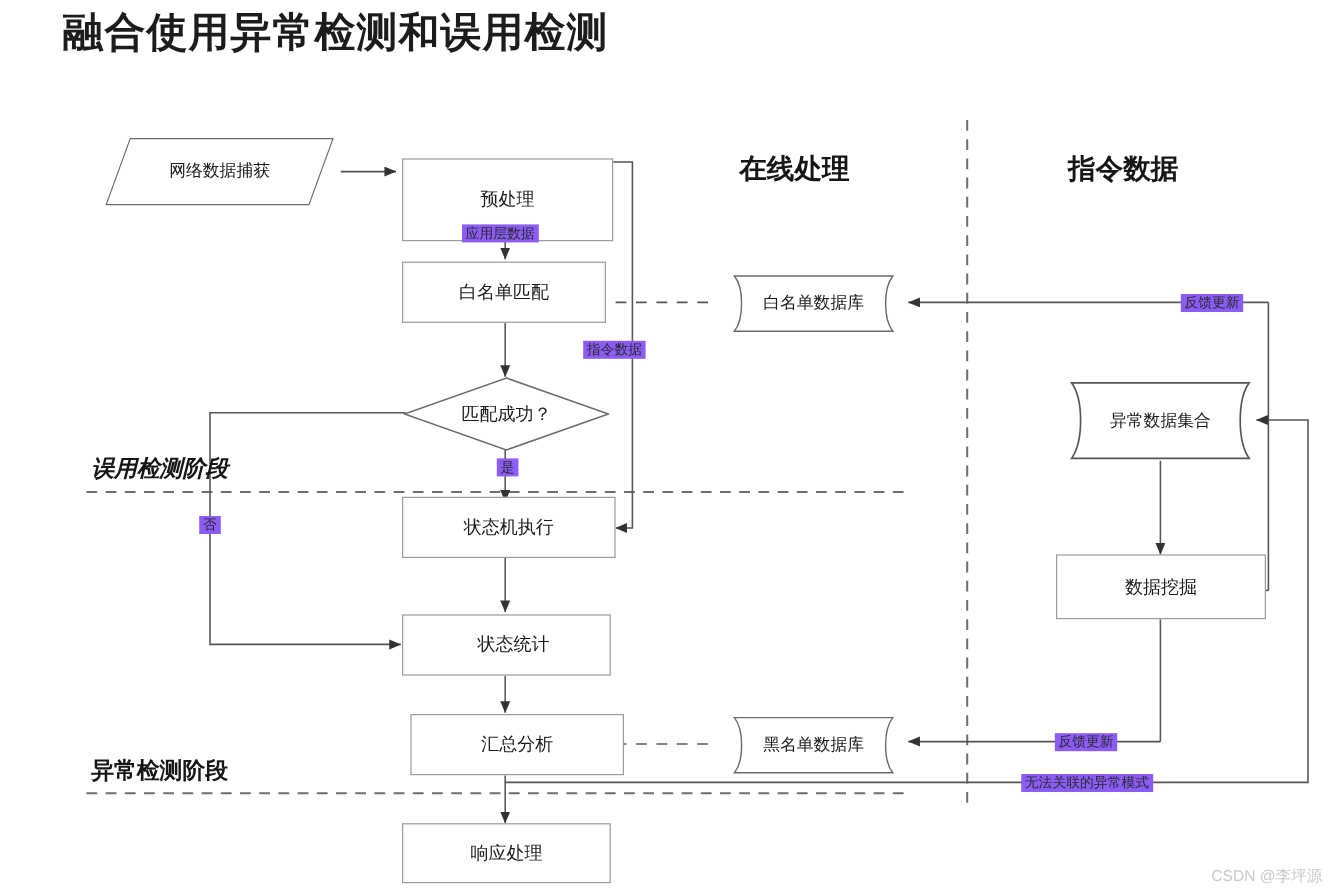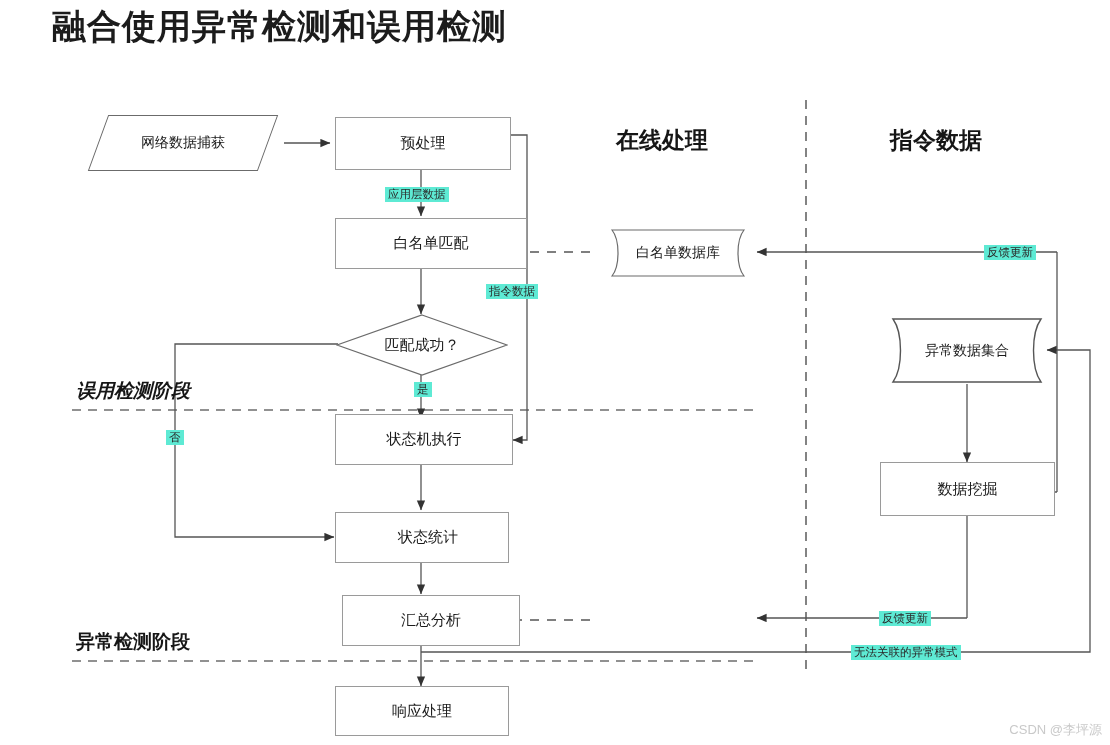--- a/index.html
+++ b/index.html
@@ -55,21 +55,21 @@
   }
 
   .lane-title{
     position:absolute;font-size:23px;font-weight:bold;color:#161616;white-space:nowrap;
   }
   .phase-label{
     position:absolute;font-size:19px;font-weight:bold;color:#161616;white-space:nowrap;
   }
   .edge-label{
     position:absolute;font-size:11.5px;color:#2a2a2a;
-    background:#5eead4;padding:0 3px;white-space:nowrap;
+    background:#8b5cf6;padding:0 3px;white-space:nowrap;
   }
   .watermark{
     position:absolute;right:8px;bottom:6px;
     font-size:13px;color:#c9c9c9;white-space:nowrap;
   }
 </style>
 </head>
 <body>
 
 <div id="canvas">
@@ -129,23 +129,23 @@
   <div class="lane-title" style="left:616px;top:125px;">在线处理</div>
   <div class="lane-title" style="left:890px;top:125px;">指令数据</div>
 
   <div class="phase-label" style="left:76px;top:378px;font-style:italic;">误用检测阶段</div>
   <div class="phase-label" style="left:76px;top:629px;">异常检测阶段</div>
 
   <div class="node parallelo" style="left:98px;top:115px;width:170px;height:56px;">
     <span>网络数据捕获</span>
   </div>
 
-  <div class="node rect" style="left:335px;top:117px;width:176px;height:53px;">预处理</div>
+  <div class="node rect" style="left:335px;top:132px;width:176px;height:69px;">预处理</div>
 
-  <div class="node rect" style="left:335px;top:218px;width:192px;height:51px;">白名单匹配</div>
+  <div class="node rect" style="left:335px;top:218px;width:170px;height:51px;">白名单匹配</div>
 
   <div class="diamond-wrap" style="left:336px;top:314px;width:172px;height:62px;">
     <svg width="172" height="62" viewBox="0 0 172 62" xmlns="http://www.w3.org/2000/svg">
       <polygon points="86,1 171,31 86,61 1,31" fill="#ffffff" stroke="#6b6b6b" stroke-width="1.3"></polygon>
     </svg>
     <div class="diamond-label">匹配成功？</div>
   </div>
 
   <div class="node rect" style="left:335px;top:414px;width:178px;height:51px;">状态机执行</div>
 
@@ -155,20 +155,26 @@
 
   <div class="node rect" style="left:335px;top:686px;width:174px;height:50px;">响应处理</div>
 
   <div class="db-wrap" style="left:598px;top:228px;width:160px;height:50px;">
     <svg width="160" height="50" viewBox="0 0 160 50" xmlns="http://www.w3.org/2000/svg">
       <path d="M14,2 L146,2 C138,12 138,38 146,48 L14,48 C22,38 22,12 14,2 Z" fill="#ffffff" stroke="#6b6b6b" stroke-width="1.2"></path>
     </svg>
     <div class="db-label">白名单数据库</div>
   </div>
 
+  <div class="db-wrap" style="left:598px;top:596px;width:160px;height:50px;">
+    <svg width="160" height="50" viewBox="0 0 160 50" xmlns="http://www.w3.org/2000/svg">
+      <path d="M14,2 L146,2 C138,12 138,38 146,48 L14,48 C22,38 22,12 14,2 Z" fill="#ffffff" stroke="#6b6b6b" stroke-width="1.2"></path>
+    </svg>
+    <div class="db-label">黑名单数据库</div>
+  </div>
 
   <div class="db-wrap" style="left:877px;top:317px;width:180px;height:67px;">
     <svg width="180" height="67" viewBox="0 0 180 67" xmlns="http://www.w3.org/2000/svg">
       <path d="M16,2 L164,2 C154,16 154,51 164,65 L16,65 C26,51 26,16 16,2 Z" fill="#ffffff" stroke="#555555" stroke-width="1.4"></path>
     </svg>
     <div class="db-label">异常数据集合</div>
   </div>
 
   <div class="node rect" style="left:880px;top:462px;width:175px;height:54px;">数据挖掘</div>
 

